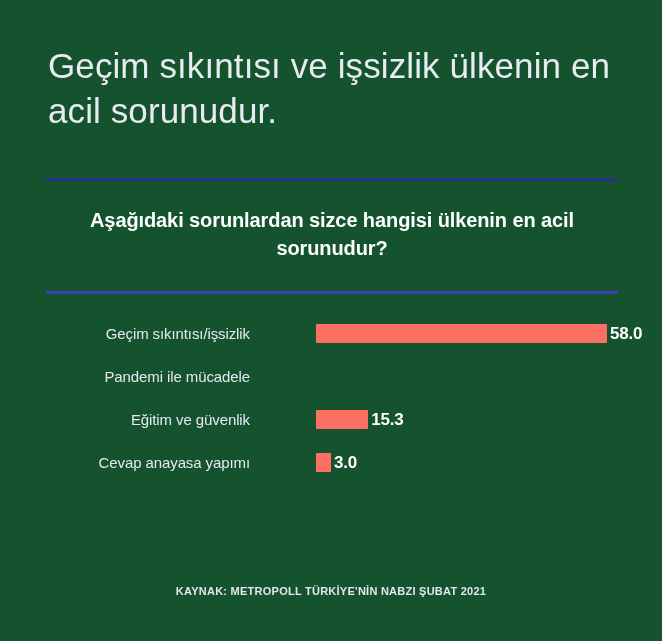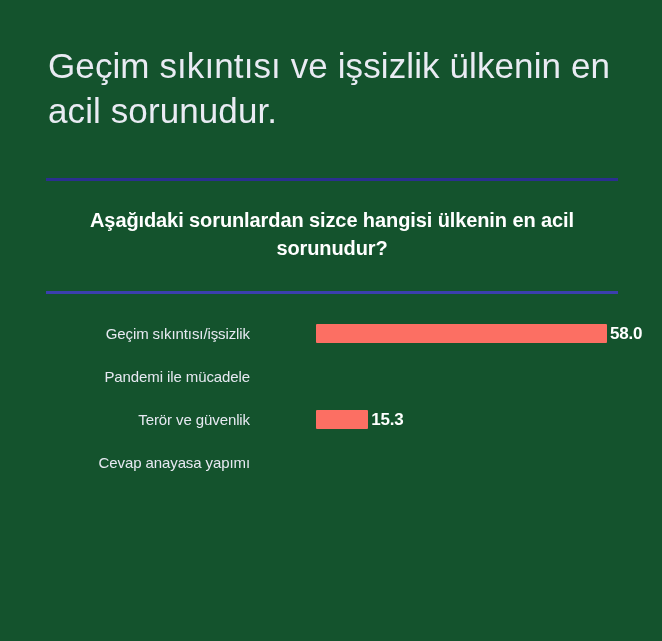--- a/index.html
+++ b/index.html
@@ -151,29 +151,34 @@
         <div class="bar-fill" style="width: 291px; background: rgb(252, 111, 99);"></div>
         <div class="bar-value">58.0</div>
       </div>
     </div>
 
     <div class="bar-row">
       <div class="bar-label">Pandemi ile mücadele</div>
     </div>
 
     <div class="bar-row">
-      <div class="bar-label">Terör ve güvenlik</div>
+      <div class="bar-label">Eğitim ve güvenlik</div>
       <div class="bar-track">
         <div class="bar-fill" style="width: 52.1793px; background: rgb(252, 111, 99);"></div>
         <div class="bar-value">15.3</div>
       </div>
     </div>
 
 
     <div class="bar-row">
       <div class="bar-label">Cevap anayasa yapımı</div>
+      <div class="bar-track">
+        <div class="bar-fill" style="width: 15.0517px; background: rgb(252, 111, 99);"></div>
+        <div class="bar-value">3.0</div>
+      </div>
     </div>
 
 
   </div>
 
+  <div class="source">KAYNAK: METROPOLL TÜRKİYE'NİN NABZI ŞUBAT 2021</div>
 
 </div>
 
 </body></html>

